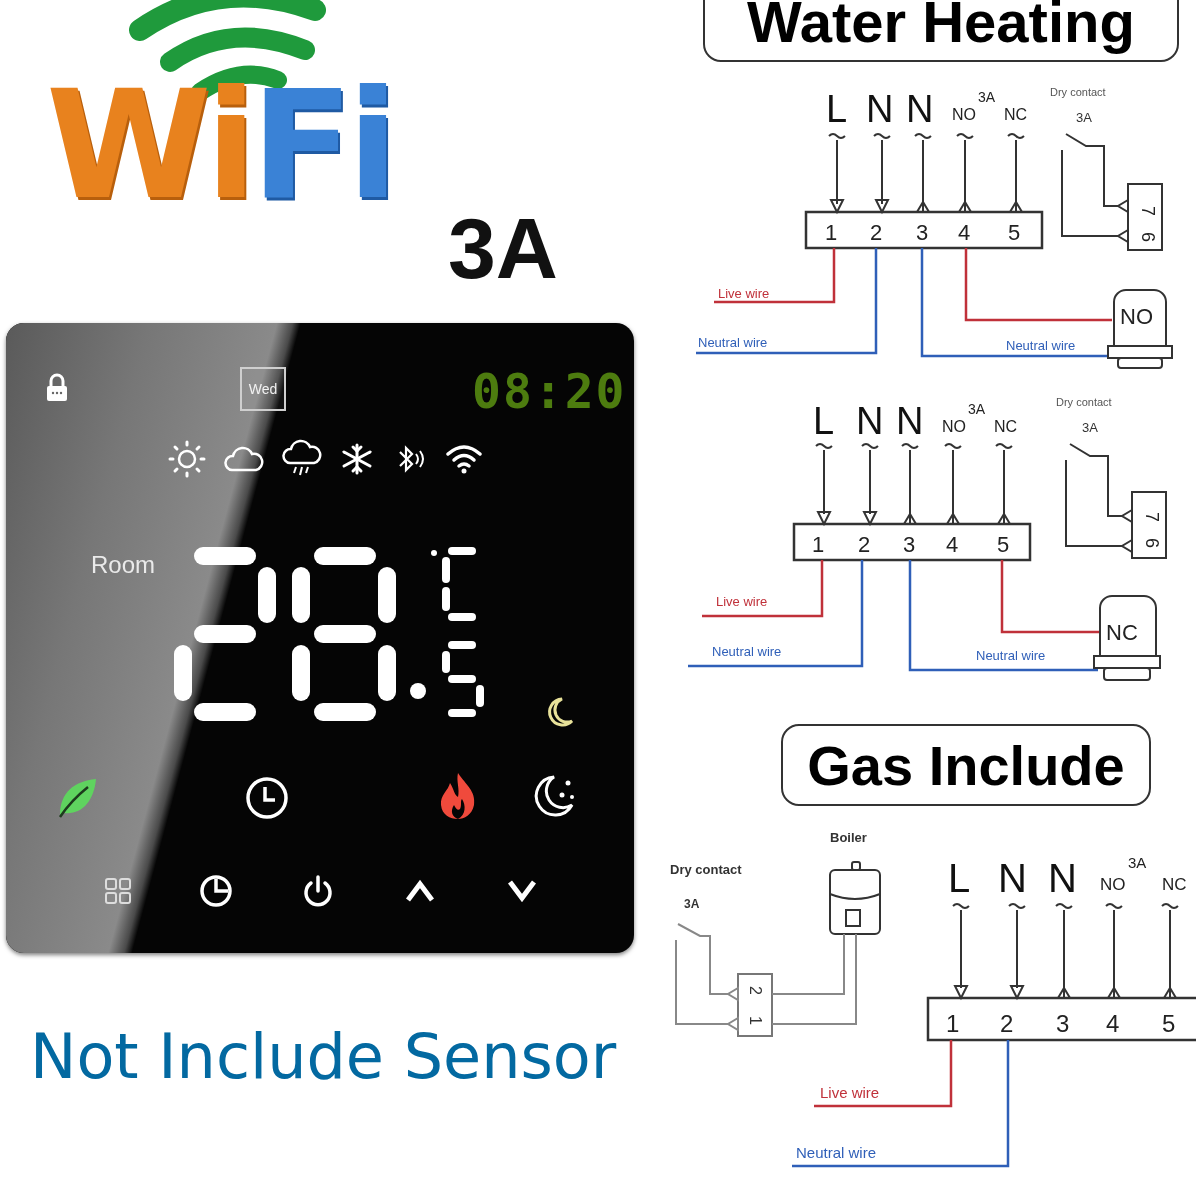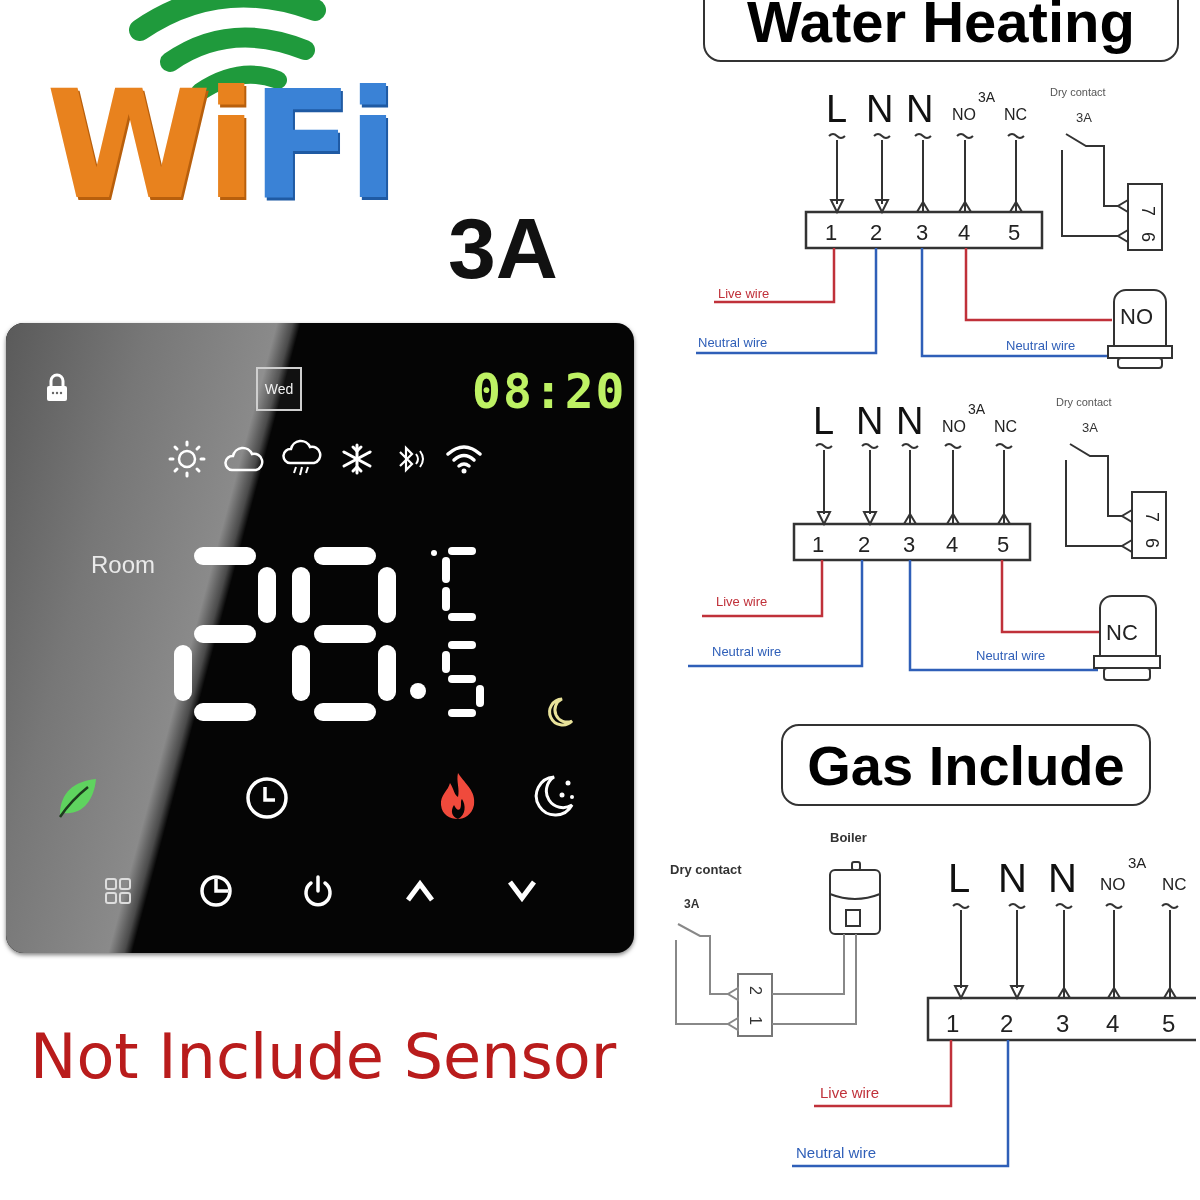--- a/index.html
+++ b/index.html
@@ -13,30 +13,30 @@
   .wifi-i { color:#e8821e; text-shadow:2px 3px 0 #b85f0c; }
   .wifi-f { color:#3a82d6; text-shadow:2px 3px 0 #1f5aa3; }
 
   .rating-3a { left:448px; top:205px; font-size:86px; font-weight:bold; color:#111; font-family:"Liberation Sans", sans-serif; line-height:1; }
 
   
   .panel { left:6px; top:323px; width:628px; height:630px; background:#050505; border-radius:18px; overflow:hidden; box-shadow:0 2px 4px rgba(0,0,0,0.5); }
   .panel-sheen { position:absolute; left:0; top:0; width:100%; height:100%;
     background:linear-gradient(105deg, #5a5a5a 0%, #777 18%, #8a8a8a 34%, rgba(120,120,120,0.6) 36%, transparent 37%); }
   .lock-icon { left:38px; top:50px; width:26px; height:30px; }
-  .day-box { left:250px; top:44px; width:46px; height:44px; border:2px solid #cfcfcf; color:#f2f2f2; font-size:14px; display:flex; align-items:center; justify-content:center; box-sizing:border-box; background:rgba(255,255,255,0.05); }
-  .clock-digits { left:466px; top:40px; font-family:"DejaVu Sans Mono", monospace; font-size:48px; color:#bef264; letter-spacing:2px; font-weight:bold; }
+  .day-box { left:234px; top:44px; width:46px; height:44px; border:2px solid #cfcfcf; color:#f2f2f2; font-size:14px; display:flex; align-items:center; justify-content:center; box-sizing:border-box; background:rgba(255,255,255,0.05); }
+  .clock-digits { left:466px; top:40px; font-family:"DejaVu Sans Mono", monospace; font-size:48px; color:#4d7c0f; letter-spacing:2px; font-weight:bold; }
   .status-icons { left:162px; top:116px; display:flex; gap:18px; align-items:center; }
   .status-icons svg { display:block; }
   .room-label { left:48px; top:228px; color:#eaeaea; font-size:24px; font-weight:normal;margin-left:37px; }
 
   .mode-row-icon { position:absolute; }
   .btn { position:absolute; display:flex; align-items:center; justify-content:center; cursor:pointer; }
 
-  .not-include { left:30px; top:1020px; font-size:62px; color:#b91c1c; font-family:"DejaVu Sans", sans-serif; letter-spacing:0px; }
+  .not-include { left:30px; top:1020px; font-size:62px; color:#0369a1; font-family:"DejaVu Sans", sans-serif; letter-spacing:0px; }
 
   
   .title-box { position:absolute; border:2px solid #333; border-radius:18px; background:#fff; font-weight:bold; color:#000; font-family:"Liberation Sans", sans-serif; display:flex; align-items:center; justify-content:center; }
   .title-water { left:703px; top:-30px; width:476px; height:92px; font-size:58px; padding-top:10px; box-sizing:border-box; }
   .title-gas { left:781px; top:724px; width:366px; height:78px; font-size:56px; }
 
   svg text { font-family:"Liberation Sans", sans-serif; }
   .diagram { position:absolute; left:0; top:0; }
 </style>
 </head>

